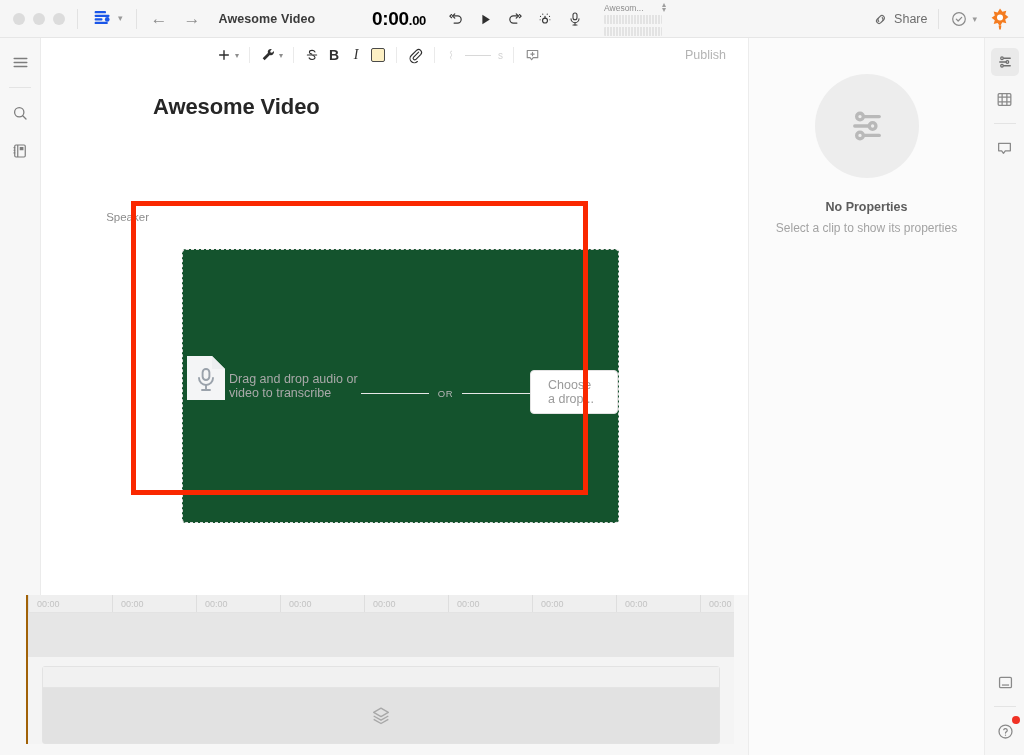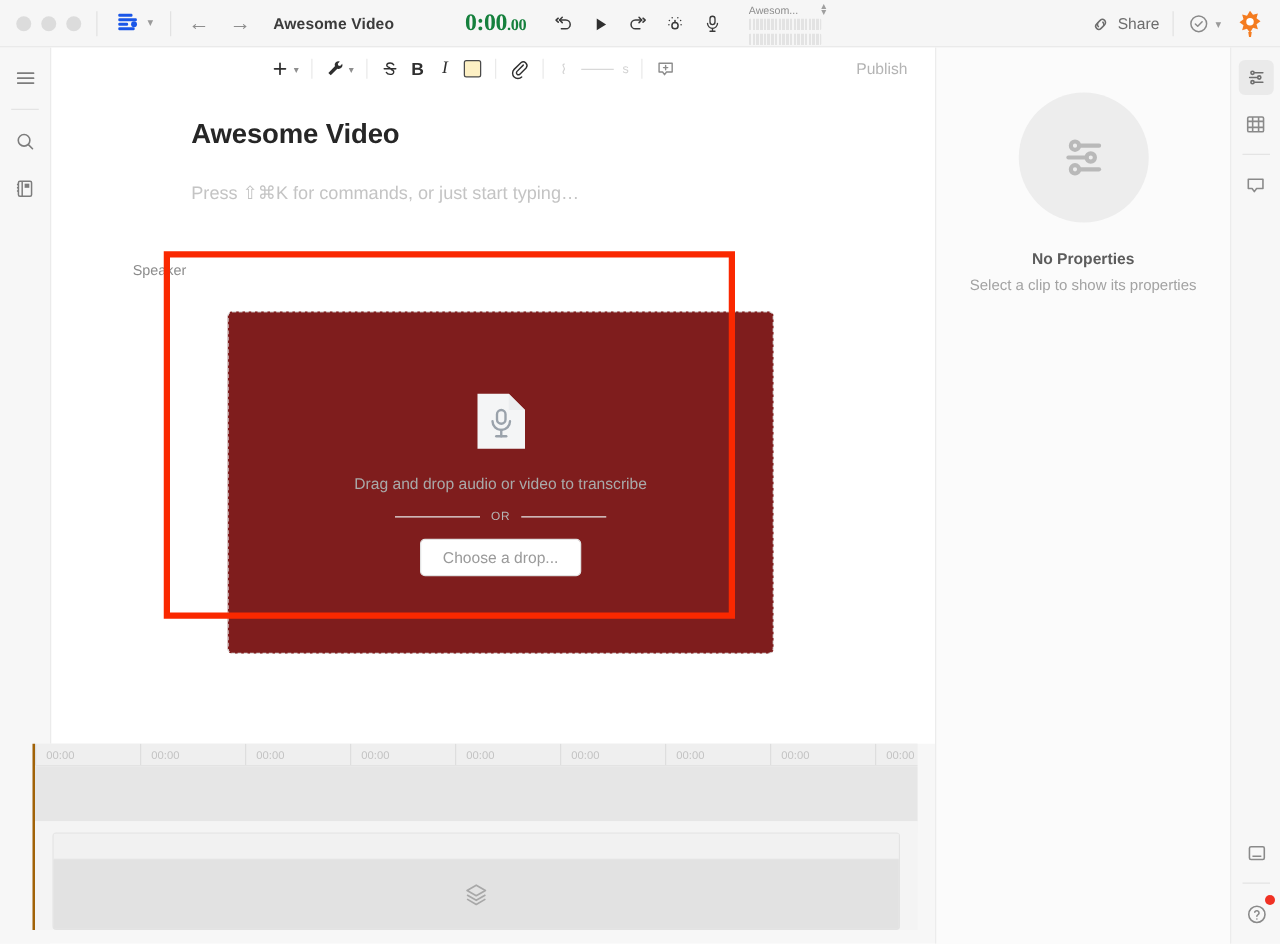--- a/index.html
+++ b/index.html
@@ -37,21 +37,21 @@
   .doc-title-top {
     margin-left: 18px;
     font-size: 12.5px; color: #3b3b3b; font-weight: 600;
     letter-spacing: .1px;
   }
 
   .center-tools {
     position: absolute; left: 372px; top: 0; height: 38px;
     display: flex; align-items: center; gap: 0px;
   }
-  .timecode { font-size: 19px; color: #15803d; font-weight: 600; letter-spacing: -.3px; font-family: Liberation Serif, serif; }
+  .timecode { font-size: 19px; color: #000000; font-weight: 600; letter-spacing: -.3px; }
   .timecode .frac { font-size: 13px; font-weight: 600; }
   .ticon {
     width: 30px; height: 30px; display: flex; align-items: center; justify-content: center;
     color: #3a3a3a; cursor: pointer;
   }
   .ticon svg { display: block; }
   .ticon.first { margin-left: 14px; }
 
   .track-select {
     margin-left: 14px; width: 62px; position: relative;
@@ -153,22 +153,22 @@
   .red-box {
     position: absolute; left: 131px; top: 201px;
     width: 457px; height: 294px;
     border: 5px solid #fa2800;
     pointer-events: none;
   }
   .dropzone {
     position: absolute; left: 141px; top: 211px;
     width: 437px; height: 274px;
     border: 1.5px dashed #dcdcdc; border-radius: 4px;
-    background: #7f1d1d;
-    display: flex; flex-direction: column; align-items: center; justify-content: center;
+    background: #14532d;
+    display: flex; flex-direction: row; align-items: center; justify-content: center;
   }
   .dz-fileicon { margin-bottom: 12px; }
   .dz-text { font-size: 12.5px; color: #a9a9a9; }
   .dz-or { display: flex; align-items: center; gap: 9px; margin-top: 14px; }
   .dz-or-line { width: 68px; height: 1px; background: #e7e7e7; }
   .dz-or-label { font-size: 9.5px; color: #b6b6b6; letter-spacing: .5px; }
   .dz-btn {
     margin-top: 12px; padding: 7px 17px;
     border: 1px solid #e2e2e2; border-radius: 4px; background: #fff;
     font-size: 12.5px; color: #9a9a9a; cursor: pointer;
@@ -417,21 +417,20 @@
         </svg>
       </div>
 
       <div class="publish">Publish</div>
     </div>
 
     <div class="doc-body">
       <div class="doc-h1">Awesome Video</div>
       <div class="para-row">
         <span class="speaker-tag" style="top:173px;">Speaker</span>
-        <span class="para-placeholder">Press ⇧⌘K for commands, or just start typing…</span>
       </div>
     </div>
 
     <div class="dropzone">
       <div class="dz-fileicon">
         <svg width="46" height="52" viewBox="0 0 46 52">
           <path d="M4 4h25l13 13v31H4z" fill="#f4f5f6"></path>
           <path d="M29 4v13h13" fill="#eceef0"></path>
           <g fill="none" stroke="#9aa2ab" stroke-width="1.9" stroke-linecap="round">
             <rect x="19.6" y="17" width="6.8" height="11" rx="3.4"></rect>

